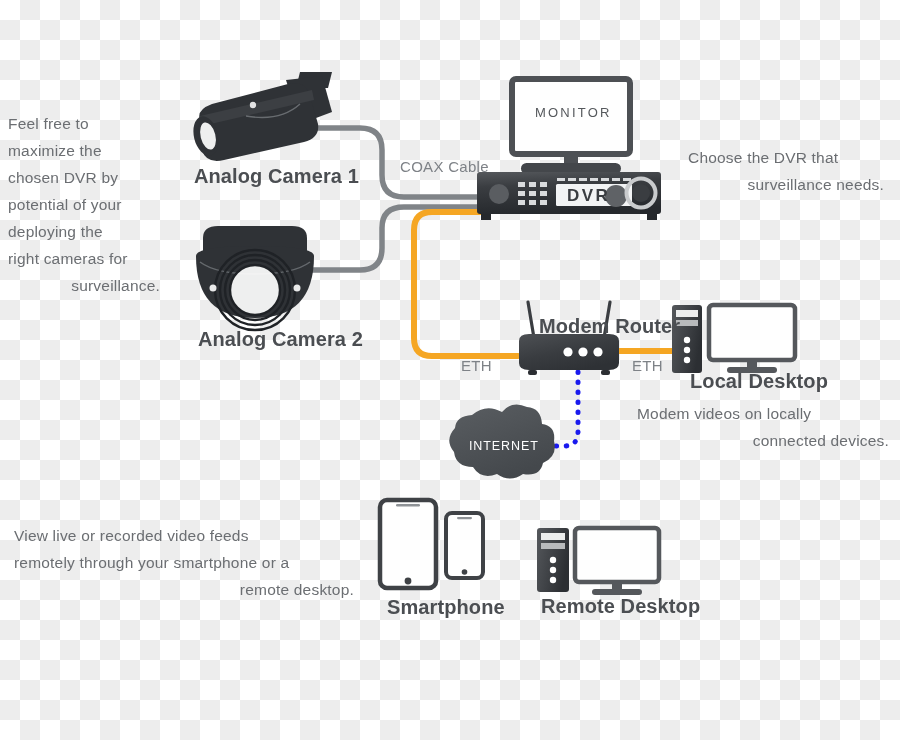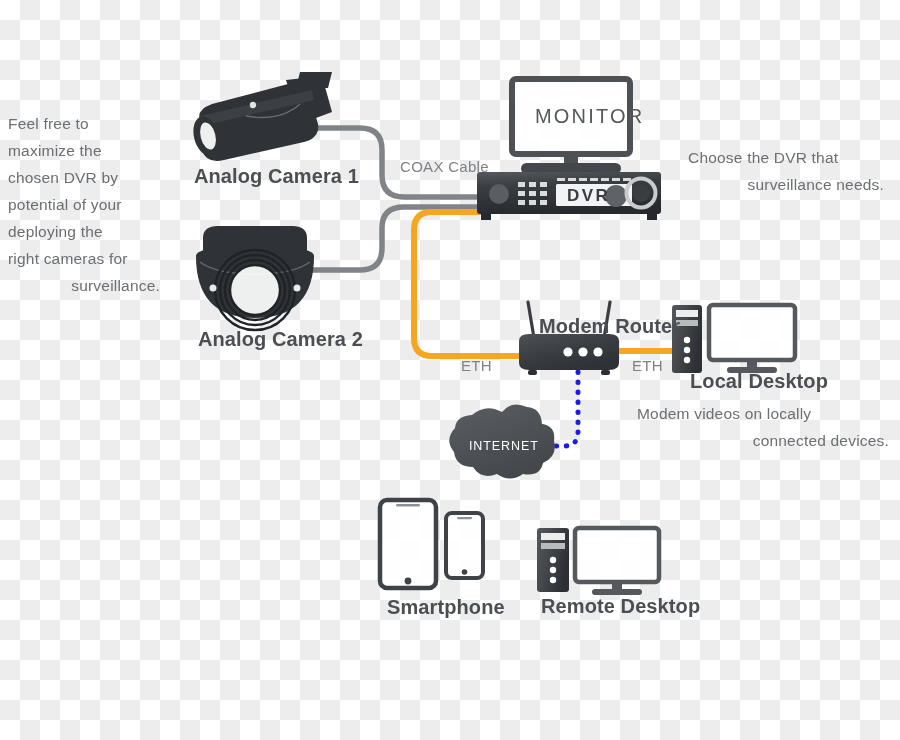--- a/index.html
+++ b/index.html
@@ -51,21 +51,21 @@
     position: absolute;
     color: #7e8287;
     font-size: 15px;
     font-family: "Liberation Sans", sans-serif;
     white-space: nowrap;
     letter-spacing: 0.3px;
   }
   .screen-text {
     position: absolute;
     color: #55585c;
-    font-size: 20px;
+    font-size: 13px;
     letter-spacing: 2.2px;
     font-family: "Liberation Sans", sans-serif;
     white-space: nowrap;
   }
   .cloud-text {
     position: absolute;
     color: #ffffff;
     font-size: 12.5px;
     font-weight: normal;
     letter-spacing: 0.9px;
@@ -269,20 +269,25 @@
   <div class="para" style="left:688px; top:144px; width:196px;">
     <span>Choose the DVR that</span>
     <span class="lastline">surveillance needs.</span>
   </div>
 
   <div class="para" style="left:637px; top:400px; width:252px;">
     <span>Modem videos on locally</span>
     <span class="lastline">connected devices.</span>
   </div>
 
+  <div class="para" style="left:14px; top:522px; width:340px;">
+    <span>View live or recorded video feeds</span>
+    <span>remotely through your smartphone or a</span>
+    <span class="lastline">remote desktop.</span>
+  </div>
 
   <div class="dev-label" style="left:194px; top:165px;">Analog Camera 1</div>
   <div class="dev-label" style="left:198px; top:328px;">Analog Camera 2</div>
   <div class="dev-label" style="left:539px; top:315px;">Modem Router</div>
   <div class="dev-label" style="left:690px; top:370px;">Local Desktop</div>
   <div class="dev-label" style="left:387px; top:596px;text-align:right;">Smartphone</div>
   <div class="dev-label" style="left:541px; top:595px;">Remote Desktop</div>
 
   <div class="screen-text" style="left:535px; top:105px;">MONITOR</div>
   <div class="dvr-text" style="left:567px; top:186px;">DVR</div>

